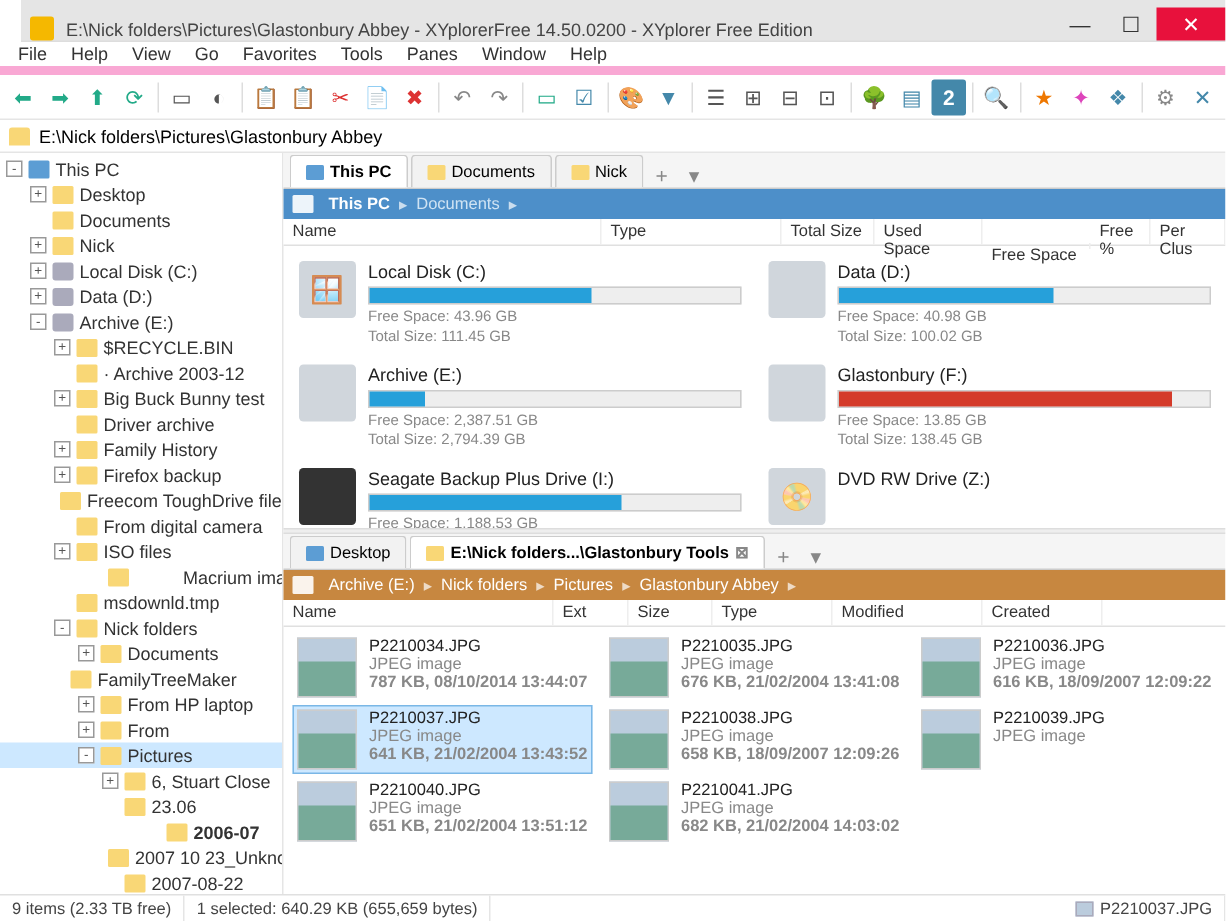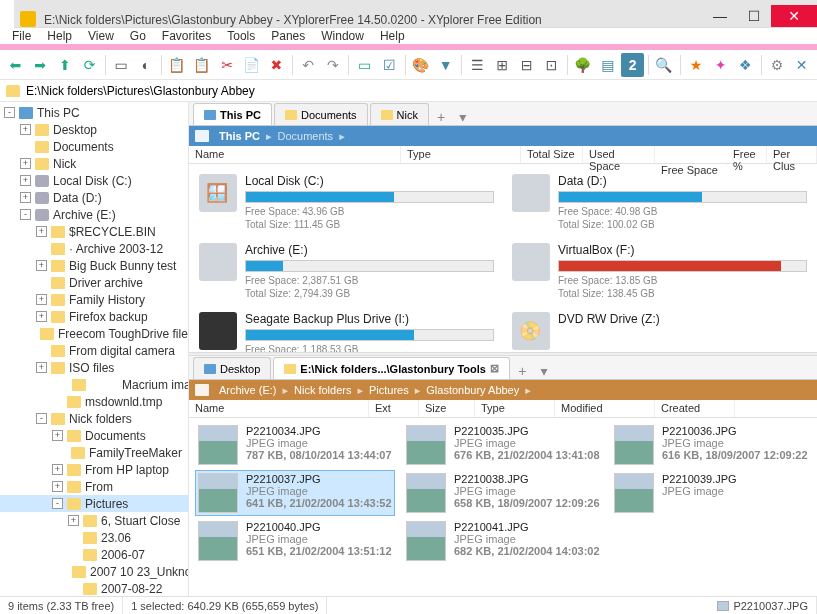--- a/index.html
+++ b/index.html
@@ -223,36 +223,36 @@
       <div class="tree-node" style="padding-left: 36px;">
         <div class="expander">+</div>
         <div class="t-icon folder"></div>
         <div class="t-label">ISO files</div>
       </div>
       <div class="tree-node" style="padding-left: 36px; gap: 32px;">
         <div class="expander empty"></div>
         <div class="t-icon folder"></div>
         <div class="t-label">Macrium images</div>
       </div>
-      <div class="tree-node" style="padding-left: 52px; align-items: center;">
+      <div class="tree-node" style="padding-left: 36px; align-items: center;">
         <div class="expander empty"></div>
         <div class="t-icon folder"></div>
         <div class="t-label">msdownld.tmp</div>
       </div>
       <div class="tree-node" style="padding-left: 36px;">
         <div class="expander">-</div>
         <div class="t-icon folder"></div>
         <div class="t-label">Nick folders</div>
       </div>
       <div class="tree-node" style="padding-left: 52px;">
         <div class="expander">+</div>
         <div class="t-icon folder"></div>
         <div class="t-label">Documents</div>
       </div>
-      <div class="tree-node" style="padding-left: 56px;">
+      <div class="tree-node" style="padding-left: 32px;">
         <div class="expander empty"></div>
         <div class="t-icon folder"></div>
         <div class="t-label">FamilyTreeMaker</div>
       </div>
       <div class="tree-node" style="padding-left: 52px;">
         <div class="expander">+</div>
         <div class="t-icon folder"></div>
         <div class="t-label">From HP laptop</div>
       </div>
       <div class="tree-node" style="padding-left: 52px;">
@@ -268,21 +268,21 @@
       <div class="tree-node" style="padding-left: 68px;">
         <div class="expander">+</div>
         <div class="t-icon folder"></div>
         <div class="t-label">6, Stuart Close</div>
       </div>
       <div class="tree-node" style="padding-left: 68px;">
         <div class="expander empty"></div>
         <div class="t-icon folder"></div>
         <div class="t-label">23.06</div>
       </div>
-      <div class="tree-node" style="padding-left: 68px;">
+      <div class="tree-node" style="padding-left: 96px; font-weight: bold;">
         <div class="expander empty"></div>
         <div class="t-icon folder"></div>
         <div class="t-label">2006-07</div>
       </div>
       <div class="tree-node" style="padding-left: 68px;">
         <div class="expander empty"></div>
         <div class="t-icon folder"></div>
         <div class="t-label">2007 10 23_Unknown Dates</div>
       </div>
       <div class="tree-node" style="padding-left: 68px;">
@@ -353,21 +353,21 @@
             <div class="d-name">Archive (E:)</div>
             <div class="d-bar">
               <div class="d-bar-fill" style="width: 15%;"></div>
             </div>
             <div class="d-info">Free Space: 2,387.51 GB<br>Total Size: 2,794.39 GB</div>
           </div>
         </div>
         <div class="drive-item">
           <div class="d-icon"></div>
           <div class="d-body">
-            <div class="d-name">VirtualBox (F:)</div>
+            <div class="d-name">Glastonbury (F:)</div>
             <div class="d-bar">
               <div class="d-bar-fill red" style="width: 90%;"></div>
             </div>
             <div class="d-info">Free Space: 13.85 GB<br>Total Size: 138.45 GB</div>
           </div>
         </div>
         <div class="drive-item">
           <div class="d-icon" style="background: rgb(51, 51, 51);"></div>
           <div class="d-body">
             <div class="d-name">Seagate Backup Plus Drive (I:)</div>

